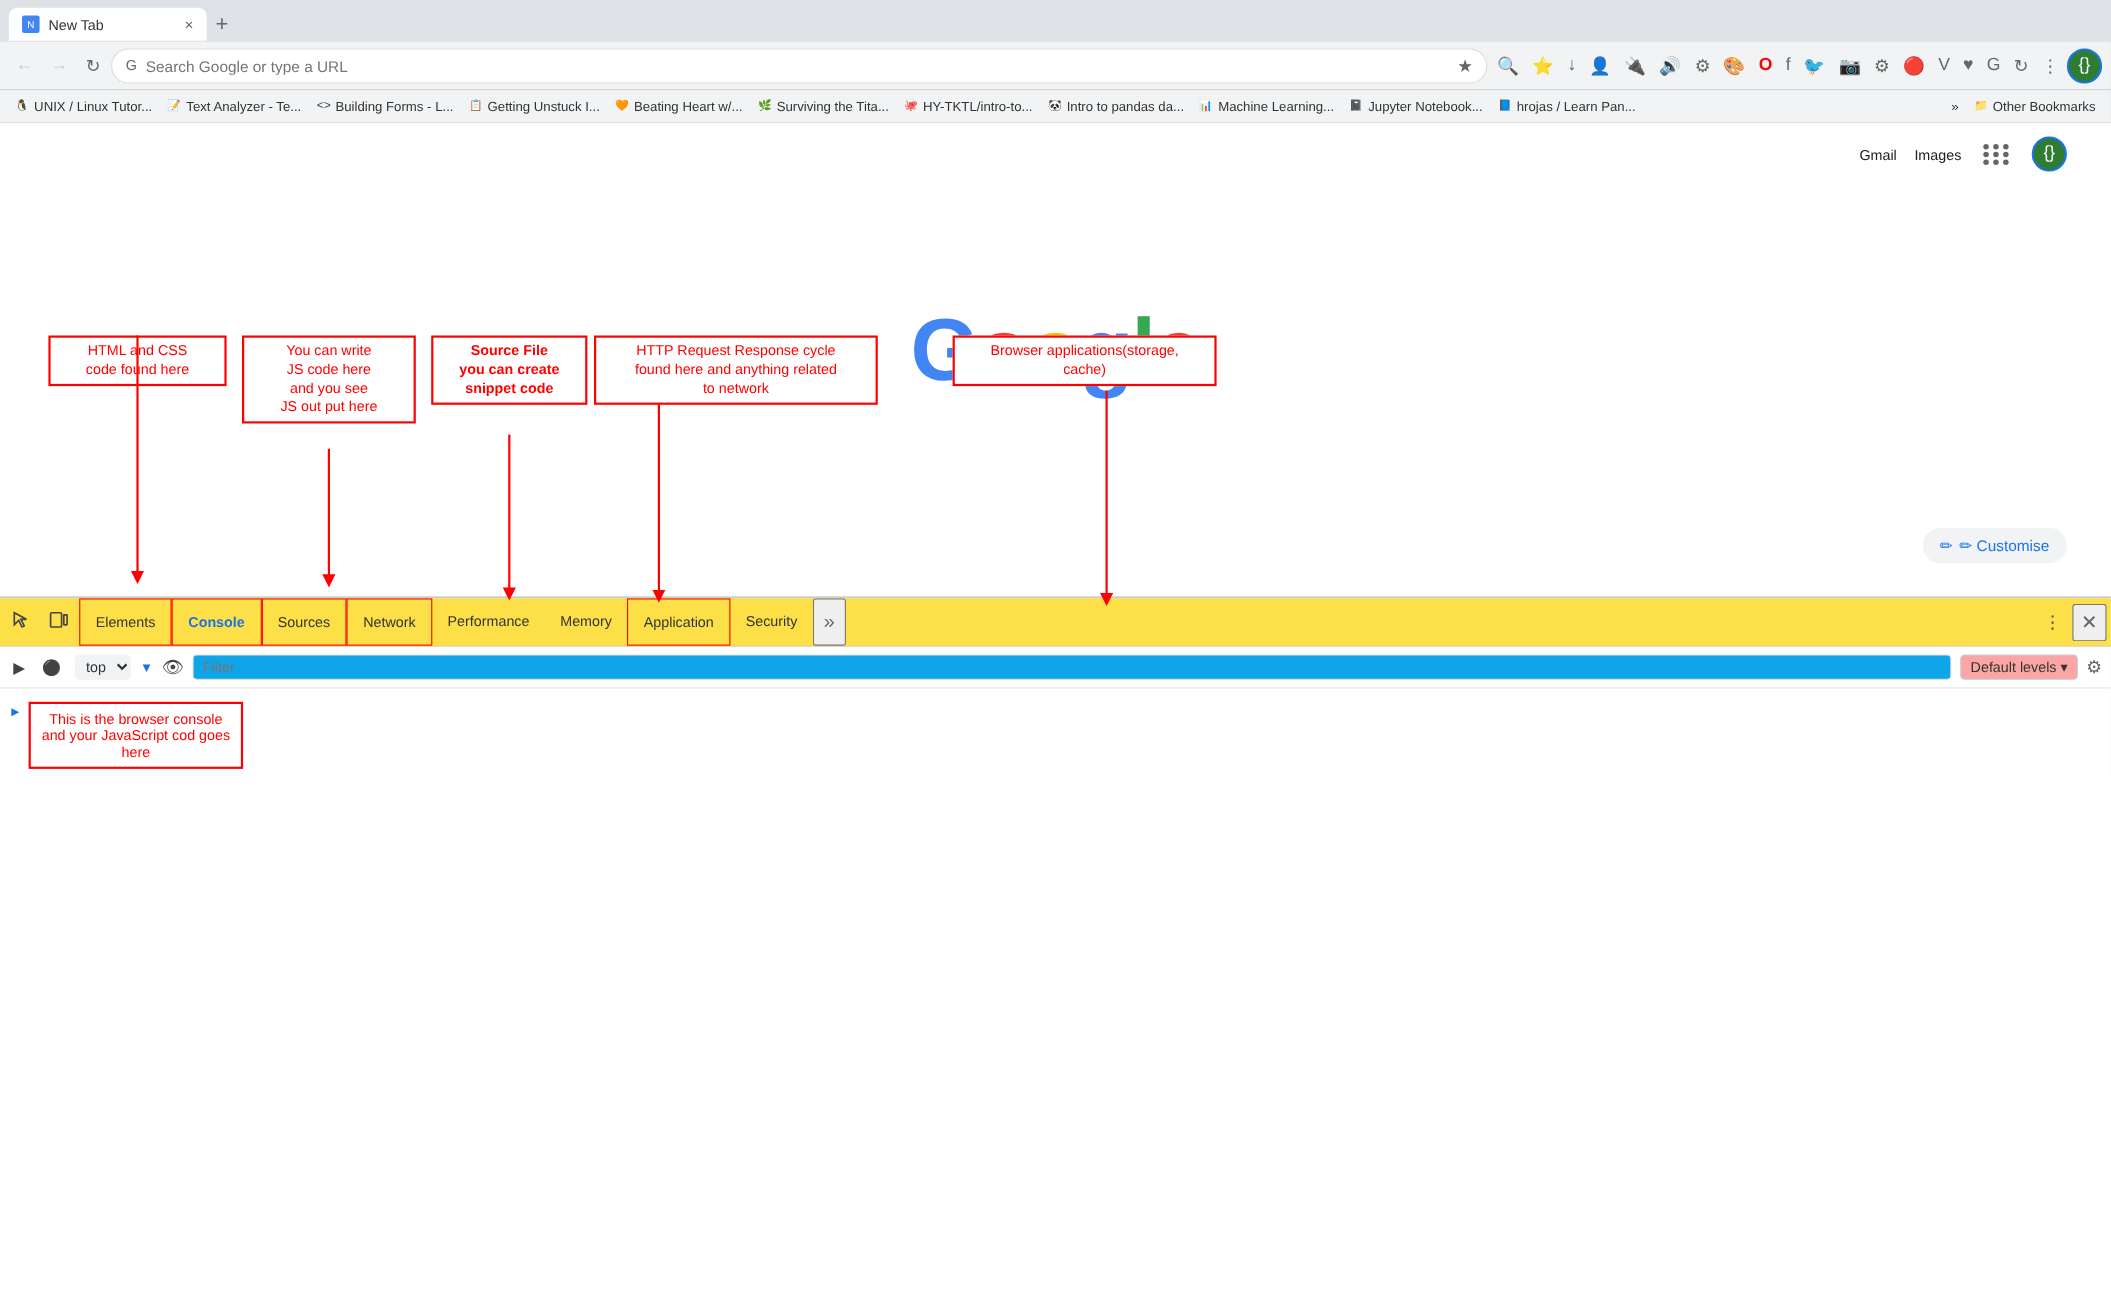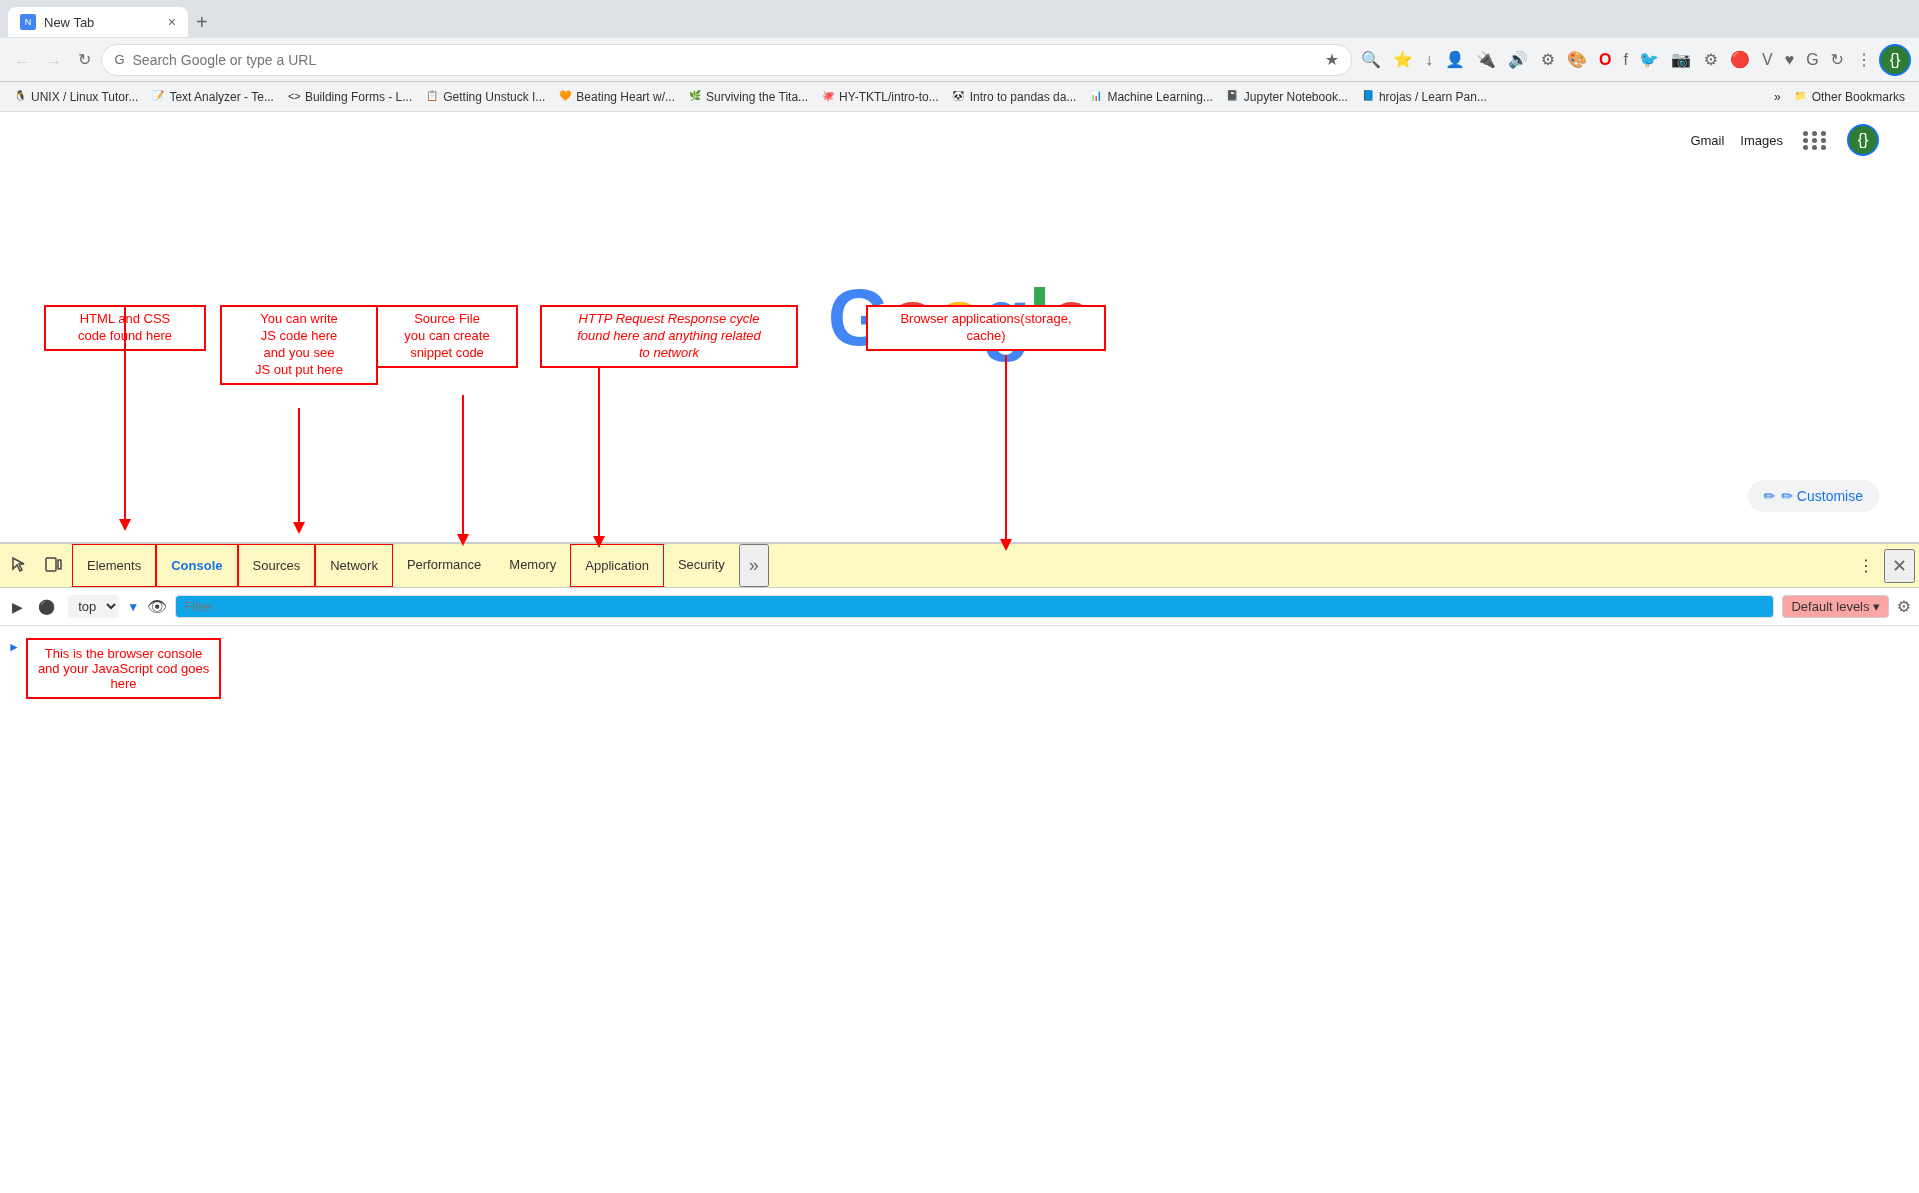--- a/index.html
+++ b/index.html
@@ -51,21 +51,21 @@
     .g-yellow { color: #FBBC05; }
     .g-green { color: #34A853; }
 
     
     .customise-btn { position: absolute; right: 40px; bottom: 30px; background: #f1f3f4; border: none; border-radius: 20px; padding: 8px 16px; font-size: 14px; cursor: pointer; color: #1a73e8; display: flex; align-items: center; gap: 6px; }
 
     
     .devtools-panel { width: 100%; background: #f1f3f4; border-top: 2px solid #ccc; flex: 1; display: flex; flex-direction: column; }
 
     
-    .devtools-toolbar { display: flex; align-items: center; background: #fef9c3; border-bottom: 1px solid #ccc; height: 44px; padding: 0 4px; gap: 4px; }
+    .devtools-toolbar { display: flex; align-items: center; background: #fde047; border-bottom: 1px solid #ccc; height: 44px; padding: 0 4px; gap: 4px; }
     .devtools-icon-btn { background: none; border: none; cursor: pointer; color: #444; font-size: 16px; padding: 4px 6px; border-radius: 4px; }
     .devtools-tabs { display: flex; align-items: stretch; flex: 1; height: 100%; }
     .devtools-tab { display: flex; align-items: center; padding: 0 14px; font-size: 13px; color: #333; cursor: pointer; border: none; background: none; white-space: nowrap; border-bottom: 2px solid transparent; }
     .devtools-tab.active { border-bottom: 2px solid #1a73e8; color: #1a73e8; }
     .devtools-tab.boxed { border: 1.5px solid red; }
     .devtools-tab.boxed-bold { border: 1.5px solid red; font-weight: bold; }
     .devtools-more { padding: 0 8px; font-size: 18px; color: #666; cursor: pointer; }
     .devtools-actions { display: flex; align-items: center; gap: 4px; margin-left: auto; }
     .devtools-close { font-size: 18px; color: #666; cursor: pointer; padding: 4px 6px; }
 
@@ -230,34 +230,34 @@
 
   <svg class="arrow" style="position:absolute;top:296px;left:298px;width:2px;height:140px;">
     <line x1="1" y1="0" x2="1" y2="120" stroke="red" stroke-width="2" marker-end="url(#arr2)"></line>
     <defs>
         <marker id="arr2" markerWidth="6" markerHeight="6" refX="3" refY="3" orient="auto">
           <path d="M0,0 L6,3 L0,6 Z" fill="red"></path>
         </marker>
       </defs>
   </svg>
 
-  <div class="annotation" style="top:193px;left:376px;width:142px;">
+  <div class="annotation" style="top:193px;left:392px;width:142px;font-weight:bold;">
     Source File<br>you can create<br>snippet code
   </div>
 
   <svg class="arrow" style="position:absolute;top:283px;left:462px;width:2px;height:165px;">
     <line x1="1" y1="0" x2="1" y2="145" stroke="red" stroke-width="2" marker-end="url(#arr3)"></line>
     <defs>
         <marker id="arr3" markerWidth="6" markerHeight="6" refX="3" refY="3" orient="auto">
           <path d="M0,0 L6,3 L0,6 Z" fill="red"></path>
         </marker>
       </defs>
   </svg>
 
-  <div class="annotation" style="top:193px;left:540px;width:258px;font-style:italic;">
+  <div class="annotation" style="top:193px;left:540px;width:258px;">
     HTTP Request Response cycle<br>found here and anything related<br>to network
   </div>
 
   <svg class="arrow" style="position:absolute;top:255px;left:598px;width:2px;height:195px;">
     <line x1="1" y1="0" x2="1" y2="175" stroke="red" stroke-width="2" marker-end="url(#arr4)"></line>
     <defs>
         <marker id="arr4" markerWidth="6" markerHeight="6" refX="3" refY="3" orient="auto">
           <path d="M0,0 L6,3 L0,6 Z" fill="red"></path>
         </marker>
       </defs>

